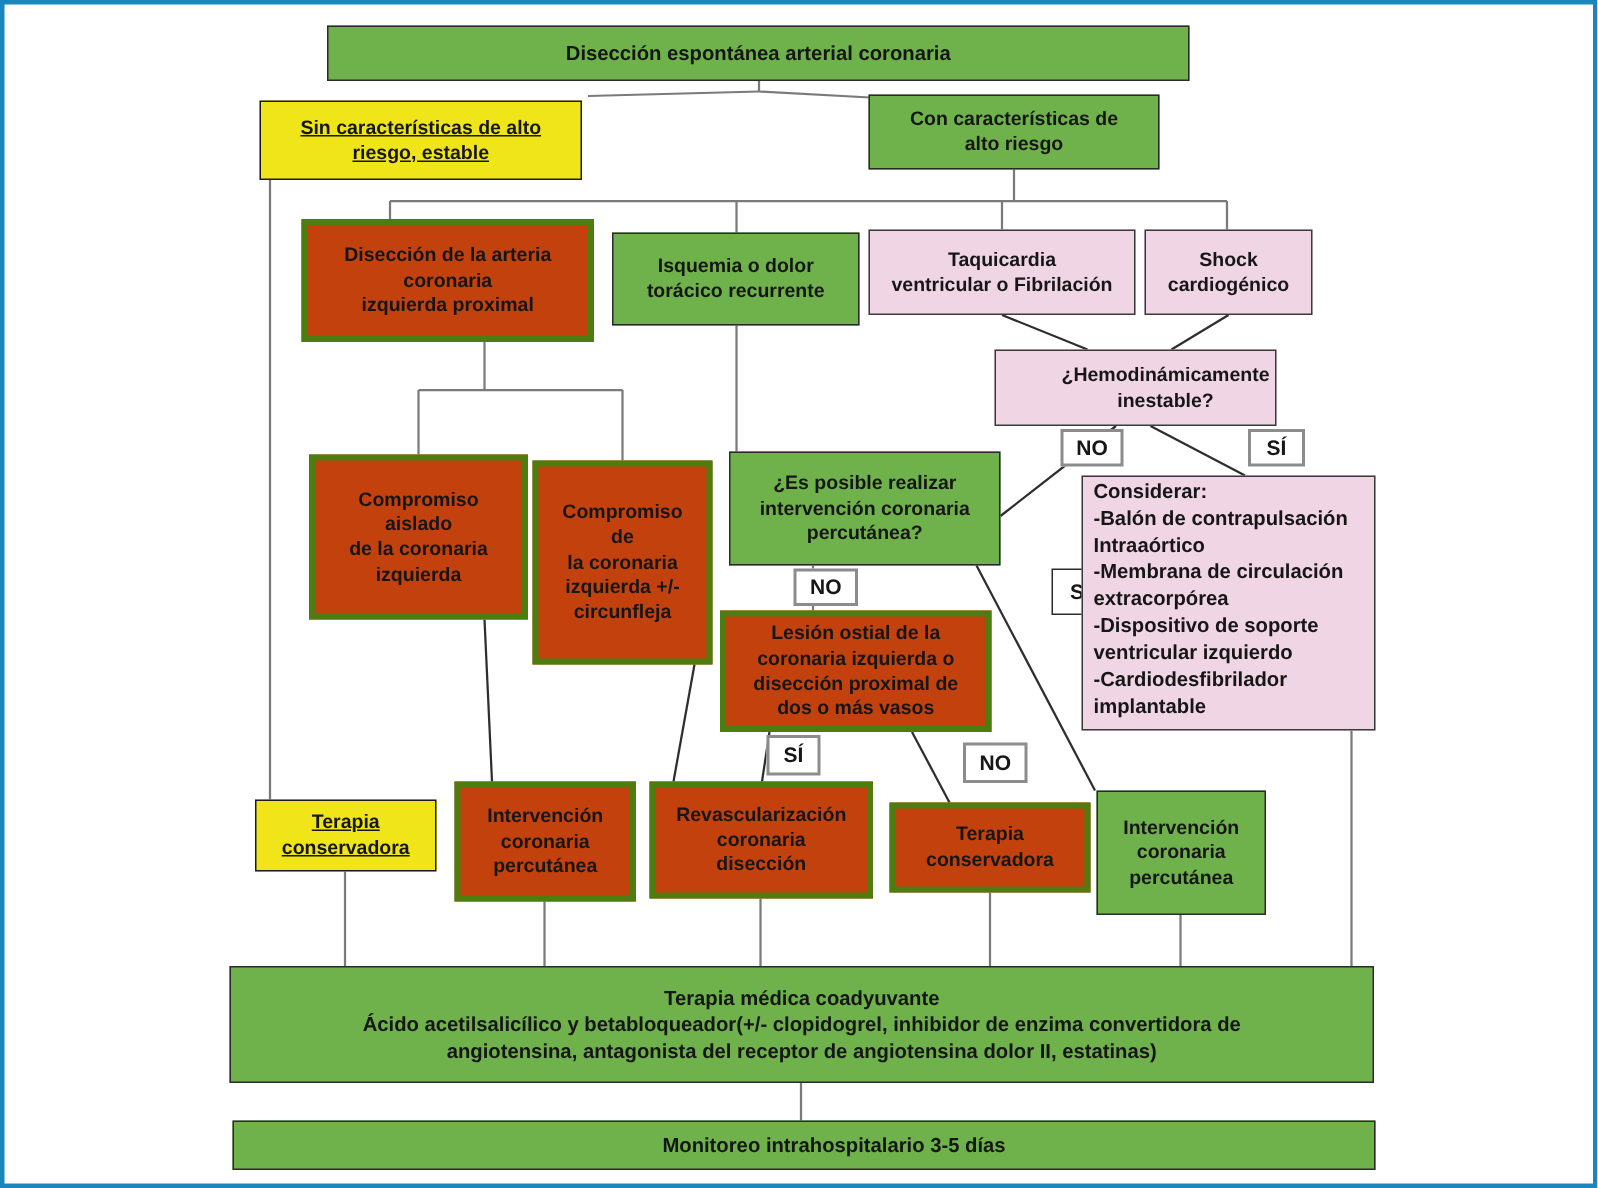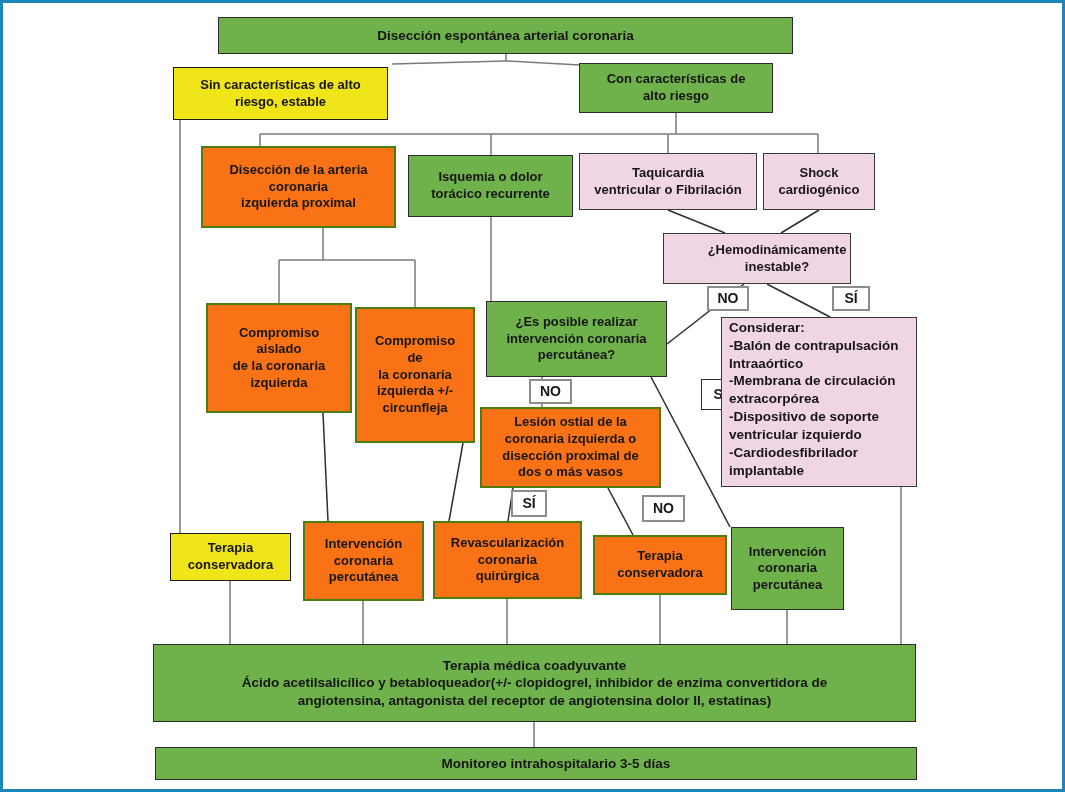--- a/index.html
+++ b/index.html
@@ -15,23 +15,23 @@
   }
   .lines{position:absolute; left:0; top:0; width:1065px; height:792px;}
   .node{
     position:absolute; box-sizing:border-box;
     display:flex; align-items:center; justify-content:center;
     text-align:center; font-weight:bold; color:#161616;
     font-size:13px; line-height:1.28; white-space:pre-line;
     padding:2px 4px;
   }
   .green{background:var(--green); border:1.5px solid #2b2b2b;}
-  .yellow{background:var(--yellow); border:1.5px solid #1c1c1c;}
+  .yellow{background:var(--yellow); border:1.5px solid #1c1c1c;text-decoration:underline;}
   .pink{background:var(--pink); border:1.5px solid #3a3a3a;}
-  .white{background:#f97316; border:2px solid #4d7c0f;}
+  .white{background:#c2410c; border:4px solid #4d7c0f;}
   .labelbox{background:#fff; border:2px solid #8c8c8c; font-size:14px; padding:0 16px;margin-left:32px;}
   .labelbox.green{border:1.5px solid #2b2b2b;}
   .bar{font-size:13.5px;}
   .left{justify-content:flex-start; text-align:left; align-items:flex-start; padding:1px 7px;}
 </style>
 </head>
 <body>
 
 <div class="canvas">
 
@@ -142,21 +142,21 @@
 
   <div class="node yellow" style="left:167px;top:530px;width:121px;height:48px;">Terapia
 conservadora</div>
 
   <div class="node white" style="left:300px;top:518px;width:121px;height:80px;">Intervención
 coronaria
 percutánea</div>
 
   <div class="node white" style="left:430px;top:518px;width:149px;height:78px;">Revascularización
 coronaria
-quirúrgica</div>
+disección</div>
 
   <div class="node white" style="left:590px;top:532px;width:134px;height:60px;">Terapia
 conservadora</div>
 
   <div class="node green" style="left:728px;top:524px;width:113px;height:83px;">Intervención
 coronaria
 percutánea</div>
 
   <div class="node green bar" style="left:150px;top:641px;width:763px;height:78px;">Terapia médica coadyuvante
 Ácido acetilsalicílico y betabloqueador(+/- clopidogrel, inhibidor de enzima convertidora de

